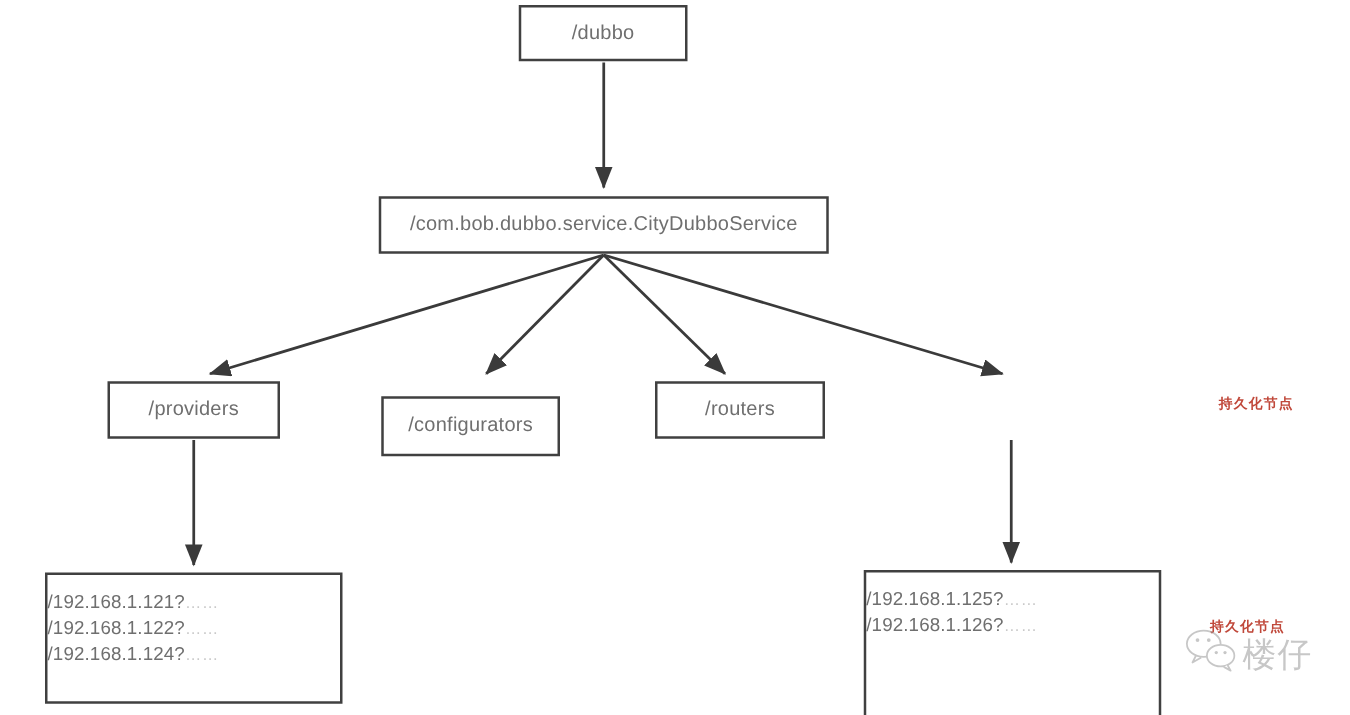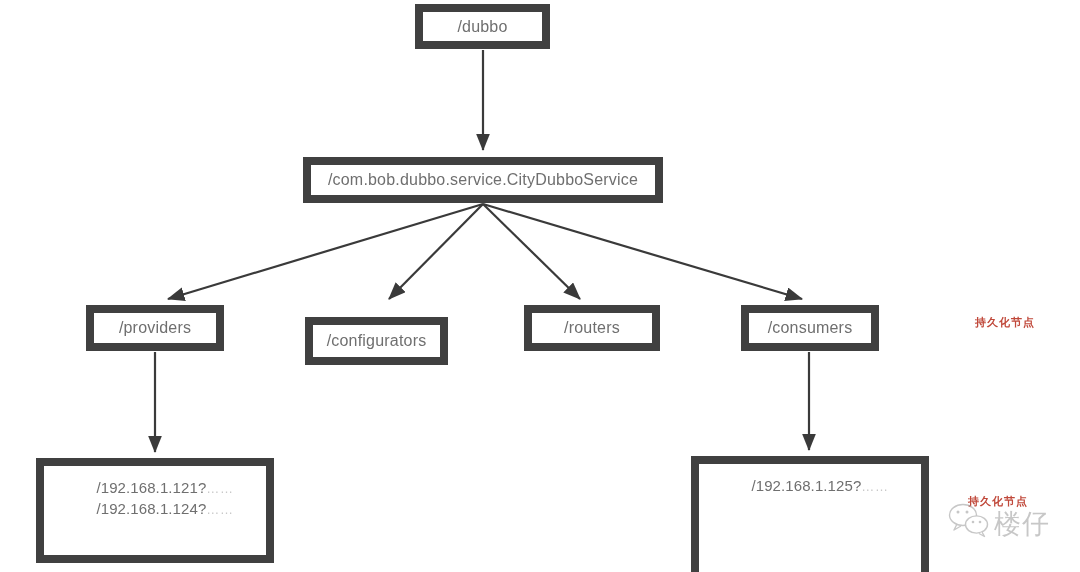--- a/index.html
+++ b/index.html
@@ -22,36 +22,35 @@
     left: 0;
     top: 0;
     width: 1080px;
     height: 572px;
     pointer-events: none;
   }
   .node {
     position: absolute;
     box-sizing: border-box;
     background: #ffffff;
-    border: 8px solid #404040;
+    border: 2px solid #404040;
     color: #6f6f6f;
     font-size: 16px;
     letter-spacing: 0.2px;
     display: flex;
     align-items: center;
     justify-content: center;
     text-align: center;
     line-height: 1.25;
     z-index: 2;
   }
   .node.listbox {
     align-items: flex-start;
-    justify-content: center;
+    justify-content: flex-start;
     padding-top: 13px;
-    padding-left: 20px;
   }
   .iplist {
     display: flex;
     flex-direction: column;
     align-items: flex-start;
     gap: 2px;
   }
   .ipline {
     font-size: 15px;
     color: #6f6f6f;
@@ -138,37 +137,42 @@
   <div class="node" id="node-root">/dubbo</div>
 
   <div class="node" id="node-service">/com.bob.dubbo.service.CityDubboService</div>
 
   <div class="node" id="node-providers">/providers</div>
 
   <div class="node" id="node-configs">/configurators</div>
 
   <div class="node" id="node-routers">/routers</div>
 
-  <div class="node" id="node-consumers">/consumers</div>
 
   <div class="node listbox" id="node-provider-ips">
     <div class="iplist">
       <div class="ipline">
         <span>/192.168.1.121?</span><span class="ell">……</span>
+      </div>
+      <div class="ipline">
+        <span>/192.168.1.122?</span><span class="ell">……</span>
       </div>
       <div class="ipline">
         <span>/192.168.1.124?</span><span class="ell">……</span>
       </div>
     </div>
   </div>
 
   <div class="node listbox" id="node-consumer-ips">
     <div class="iplist">
       <div class="ipline">
         <span>/192.168.1.125?</span><span class="ell">……</span>
+      </div>
+      <div class="ipline">
+        <span>/192.168.1.126?</span><span class="ell">……</span>
       </div>
     </div>
   </div>
 
   <div class="annotation" id="ann-persistent">持久化节点</div>
 
   <div class="annotation" id="ann-ephemeral">持久化节点</div>
 
   <div id="watermark">
     <svg class="wm-logo" width="44" height="36" viewBox="0 0 44 36" xmlns="http://www.w3.org/2000/svg">

